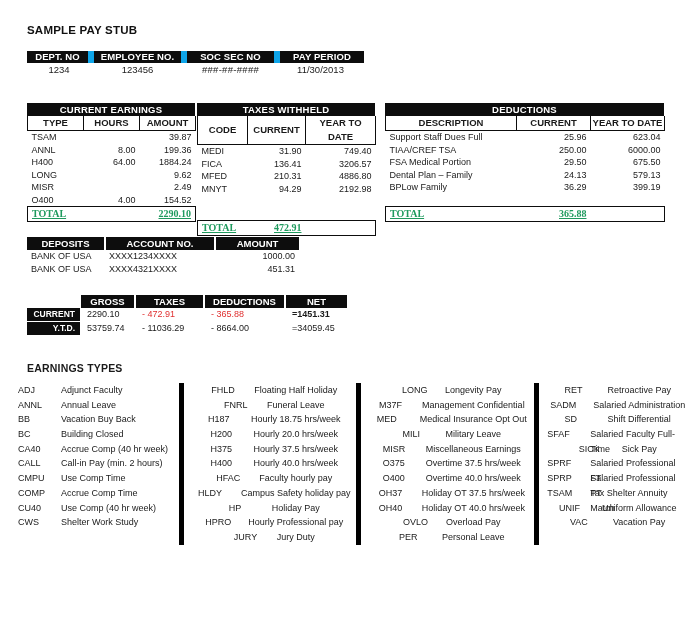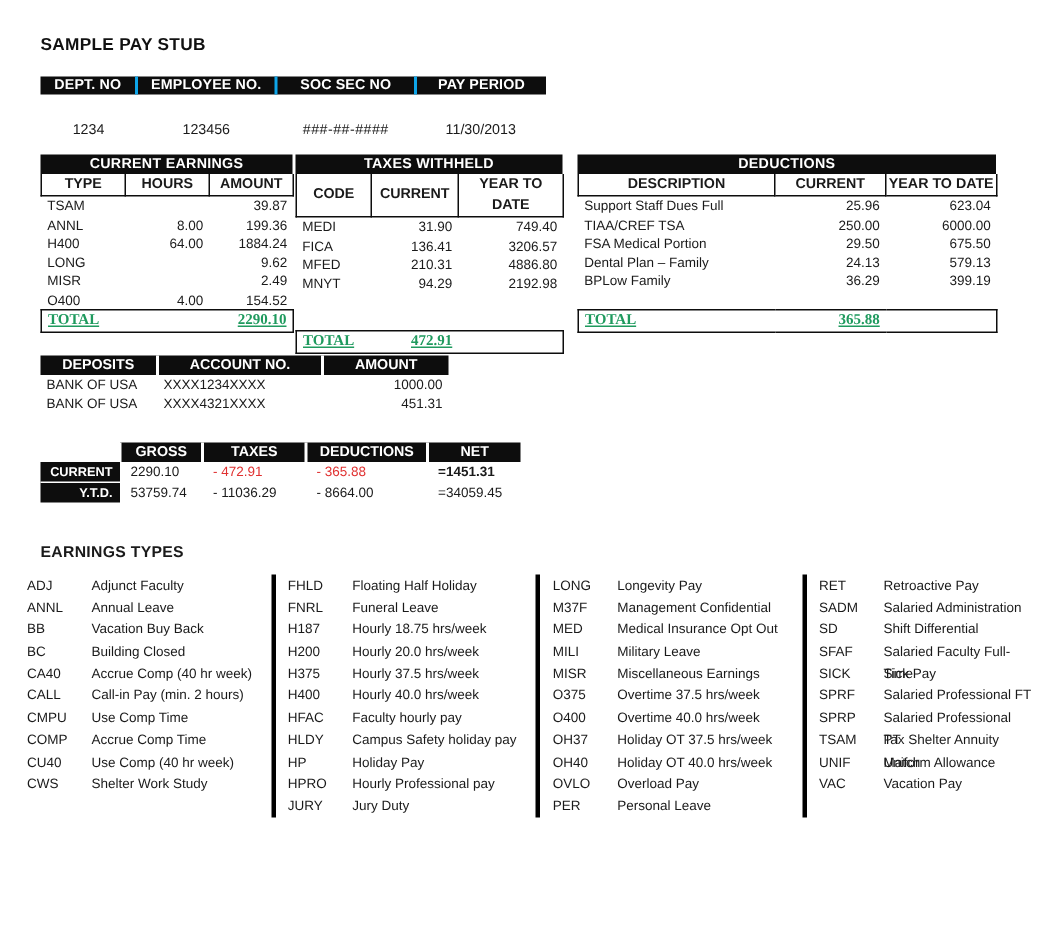--- a/index.html
+++ b/index.html
@@ -31,26 +31,26 @@
     font-weight: bold;
     letter-spacing: 0.2px;
     color: #111;
   }
 
   
   #employee-table { left: 27px; top: 51px; }
   #employee-table td { font-size: 9.5px; height: 12px; line-height: 12px; }
   #employee-table tr.head td {
     background: #0d0d0d; color: #fff; font-weight: bold;
-    border-left: 2px solid #fff; border-right: 2px solid #0ea5e9;
+    border-left: 2px solid #fff; border-right: 6px solid #0ea5e9;
     text-align: center; letter-spacing: .1px;
   }
   #employee-table tr.head td:first-child { border-left: none; }
   #employee-table tr.head td:last-child { border-right: none; }
-  #employee-table tr.vals td { text-align: center; padding-top: 17px; height: 13px; }
+  #employee-table tr.vals td { text-align: center; padding-top: 0; height: 13px; }
   .ssn-masked { letter-spacing: .3px; }
 
   
   .sect { position: absolute; }
   .sect .band {
     background: #0d0d0d; color: #fff;
     font-size: 9.5px; font-weight: bold; text-align: center;
     height: 13px; line-height: 13px; letter-spacing: .2px;
   }
   .sect table { width: 100%; }
@@ -110,21 +110,21 @@
     font-size: 10.5px; font-weight: bold; letter-spacing: .2px;
   }
   #legend {
     left: 10px; top: 383px; width: 678px;
     display: flex;
   }
   .legend-col {
     display: flex; flex-direction: column;
     padding-left: 8px;
   }
-  .legend-col.sep { border-left: 3px solid #000000; }
+  .legend-col.sep { border-left: 5px solid #000000; align-items: center; }
   .legend-row { display: flex; height: 14.7px; line-height: 14.7px; }
   .legend-code { width: 43px; font-size: 9px; flex: none; }
   .legend-desc { font-size: 9px; }
   .col-w1 { width: 172px; }
   .col-w2 { width: 175px; }
   .col-w3 { width: 176px; }
   .col-w4 { width: 150px; }
 </style>
 </head>
 <body>

